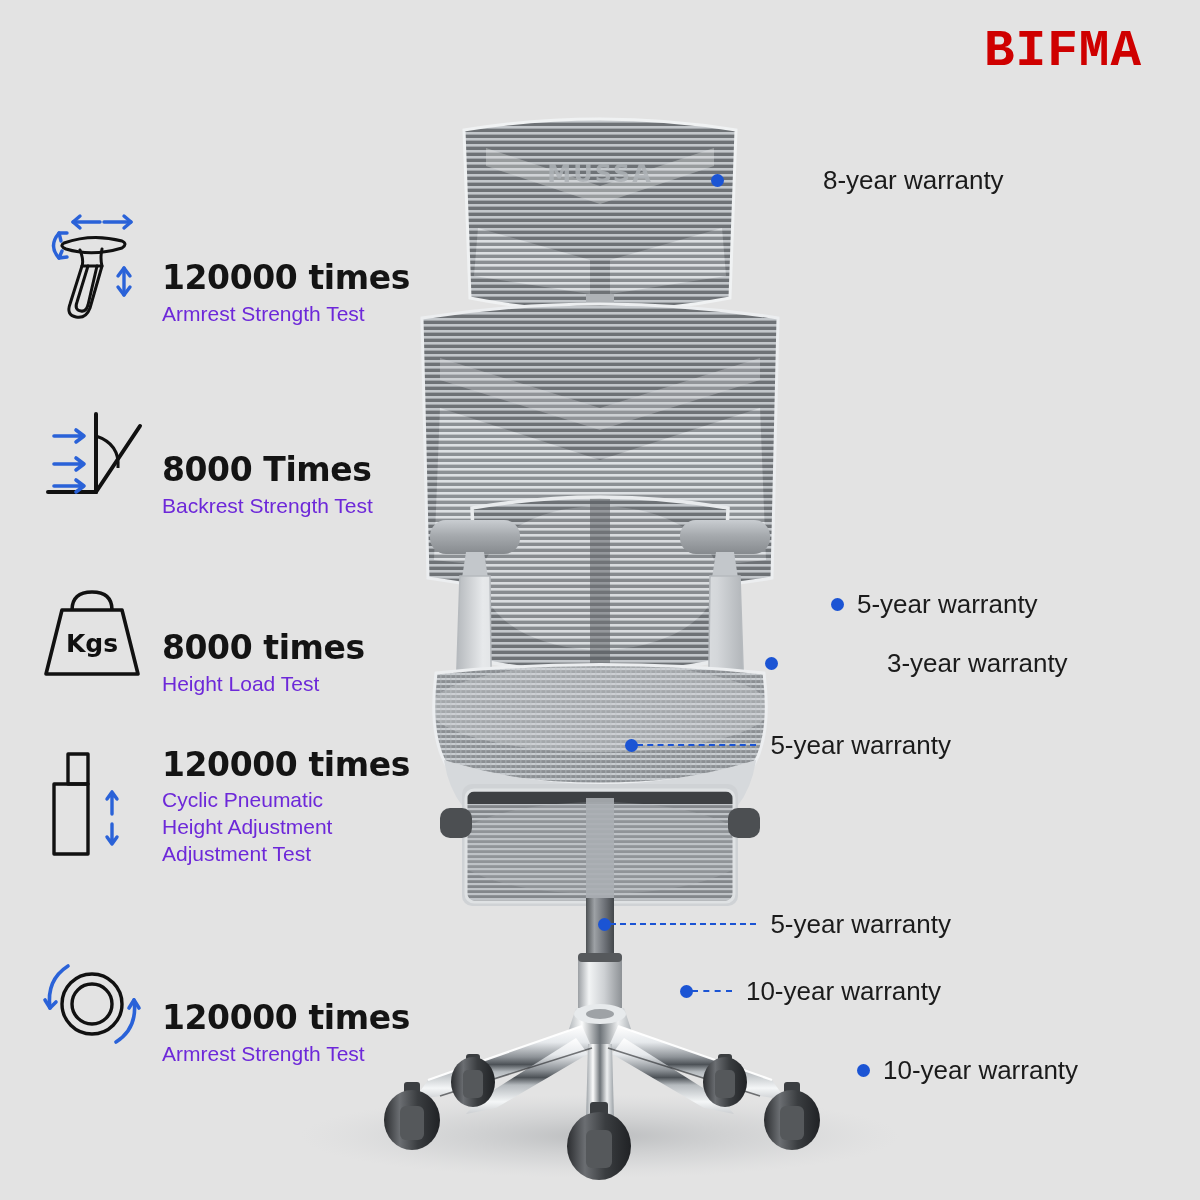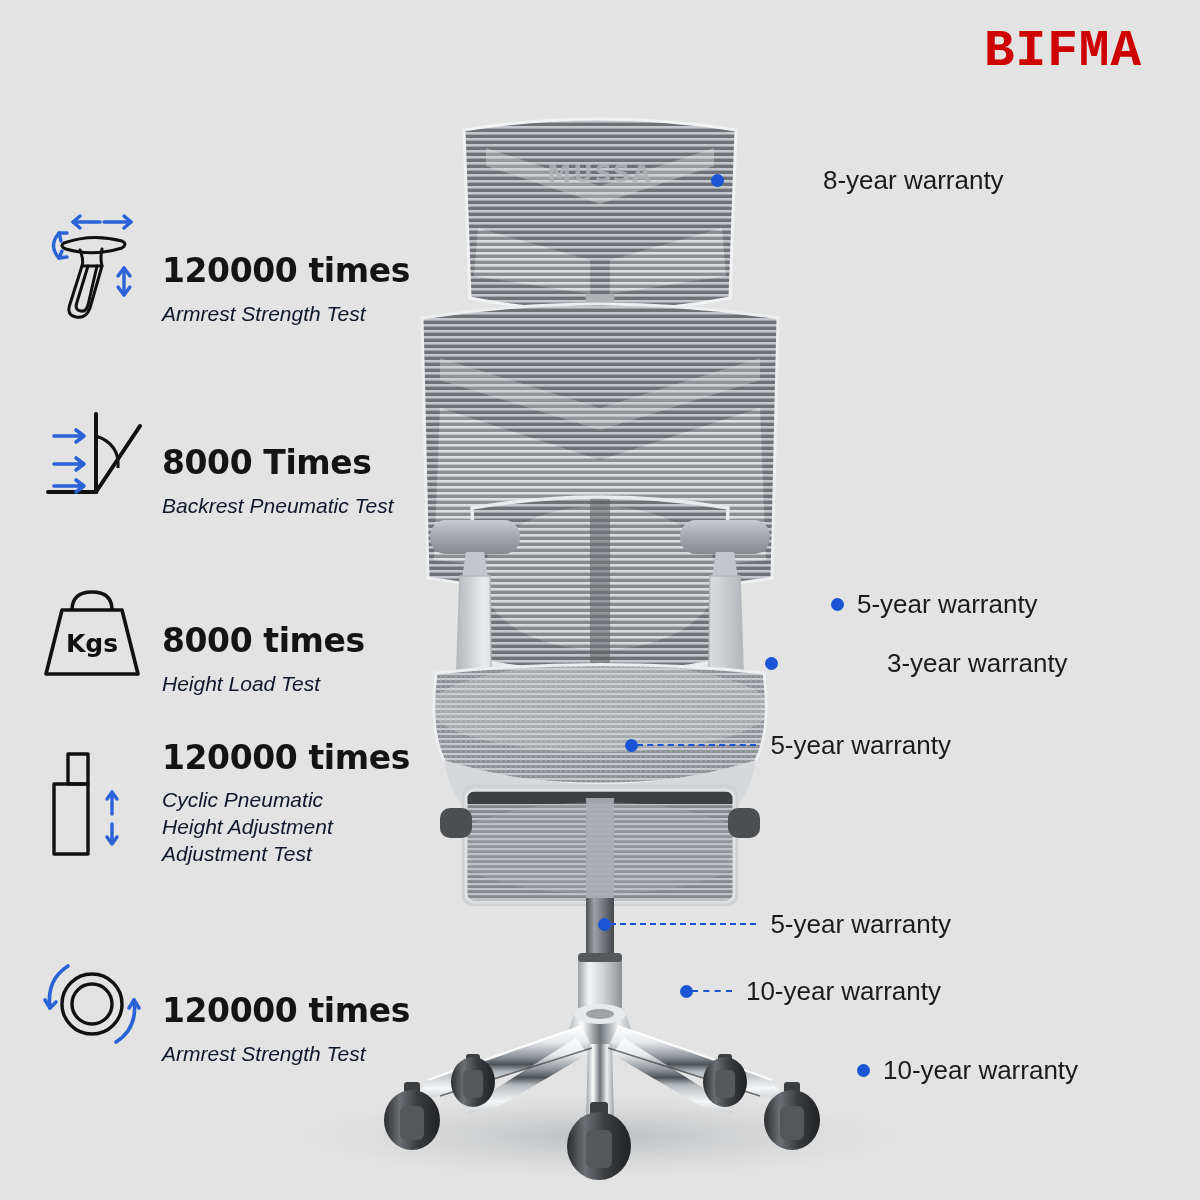--- a/index.html
+++ b/index.html
@@ -24,23 +24,22 @@
   
   .spec{position:absolute;left:28px;display:flex;align-items:flex-end;}
   .spec-icon{width:128px;height:128px;flex:0 0 128px;display:flex;align-items:center;justify-content:center;}
   .spec-text{margin-left:6px;}
   .spec-value{
     font-size:33px;font-weight:bold;color:#141414;
     letter-spacing:-0.4px;line-height:1.05;
     font-family:"DejaVu Sans",sans-serif;
   }
   .spec-label{
-    font-size:21px;color:#0f172a;line-height:1.28;margin-top:12px;
+    font-size:21px;color:#6d28d9;line-height:1.28;margin-top:5px;
     font-family:"Liberation Sans",sans-serif;
-    font-style:italic;
   }
   .spec-label span{display:block;}
 
   
   .callout{position:absolute;display:flex;align-items:center;height:34px;}
   .dot{
     width:13px;height:13px;border-radius:50%;
     background:#1b54d4;flex:0 0 13px;position:relative;z-index:3;
   }
   .leader{
@@ -361,21 +360,21 @@
         <g stroke="#2a62d8" stroke-width="3.6" stroke-linecap="round" fill="none">
           <path d="M26 44 L56 44 M56 44 L48 38 M56 44 L48 50"></path>
           <path d="M26 72 L56 72 M56 72 L48 66 M56 72 L48 78"></path>
           <path d="M26 94 L56 94 M56 94 L48 88 M56 94 L48 100"></path>
         </g>
       </svg>
     </div>
     <div class="spec-text">
       <div class="spec-value">8000 Times</div>
       <div class="spec-label">
-        <span>Backrest Pneumatic Test</span>
+        <span>Backrest Strength Test</span>
       </div>
     </div>
   </div>
 
   <div class="spec" style="top:570px;">
     <div class="spec-icon">
       <svg viewBox="0 0 128 128" width="128" height="128">
         <g fill="none" stroke="#111" stroke-width="3.6" stroke-linejoin="round">
           <path d="M44 40 Q44 22 64 22 Q84 22 84 40"></path>
           <path d="M34 40 L94 40 L110 104 L18 104 Z"></path>

